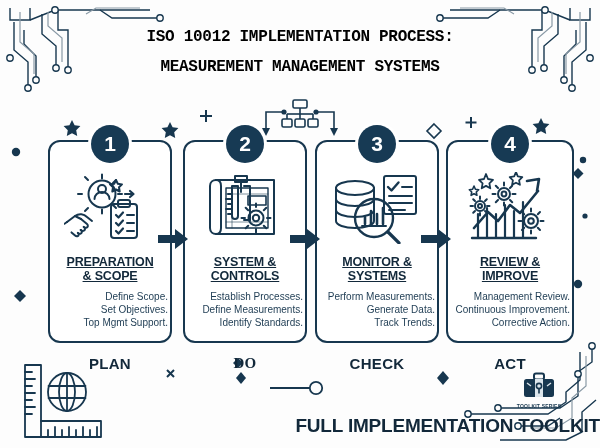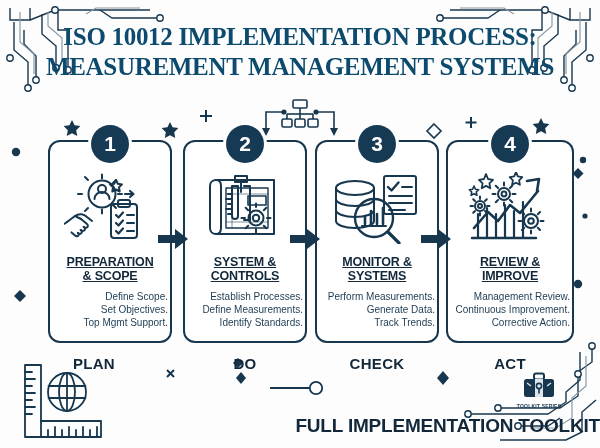--- a/index.html
+++ b/index.html
@@ -33,25 +33,25 @@
 
   
   .title-block {
     position: absolute;
     left: 0;
     top: 22px;
     width: 600px;
     text-align: center;
   }
   .title-line {
-    font-family: Liberation Serif, serif;
+    font-family: Liberation Mono, monospace;
     font-weight: bold;
-    font-size: 25px;
+    font-size: 16px;
     letter-spacing: -0.3px;
-    color: #0c4a6e;
+    color: #000000;
     line-height: 30px;
     white-space: nowrap;
   }
 
   
   .cards-row {
     position: absolute;
     left: 0;
     top: 140px;
     width: 600px;
@@ -150,22 +150,22 @@
   }
   .pdca-label {
     position: absolute;
     text-align: center;
     font-family: "Liberation Sans", sans-serif;
     font-weight: bold;
     font-size: 15px;
     color: #12283a;
     letter-spacing: 0.3px;
   }
-  .pdca-1 { left: 32px; width: 124px; }
-  .pdca-2 { left: 183px; width: 124px; }
+  .pdca-1 { left: 48px; width: 124px; }
+  .pdca-2 { left: 183px; width: 124px; font-family: Liberation Serif, serif; }
   .pdca-3 { left: 315px; width: 124px; }
   .pdca-4 { left: 446px; width: 128px; }
 
   
   .footer-title {
     position: absolute;
     top: 415px;
     left: 0;
     width: 600px;
     text-align: right;

